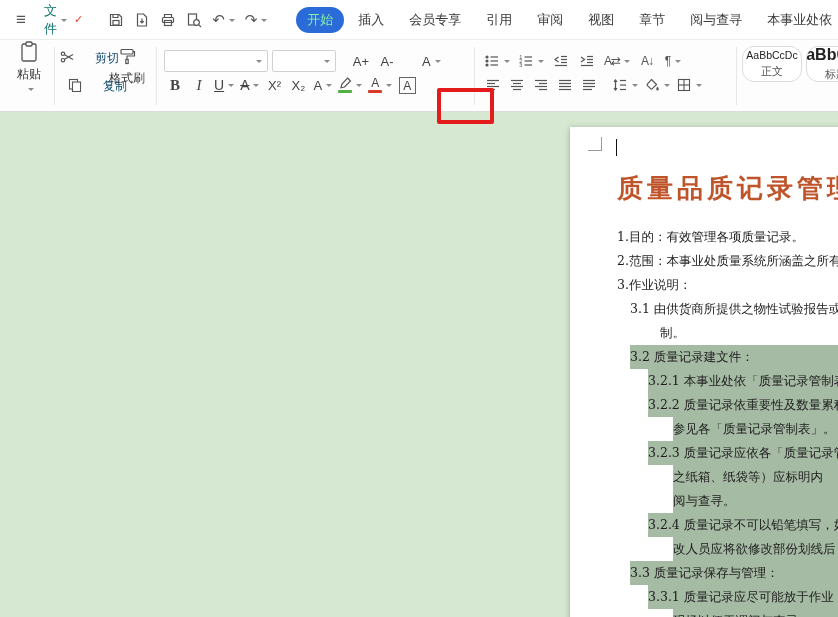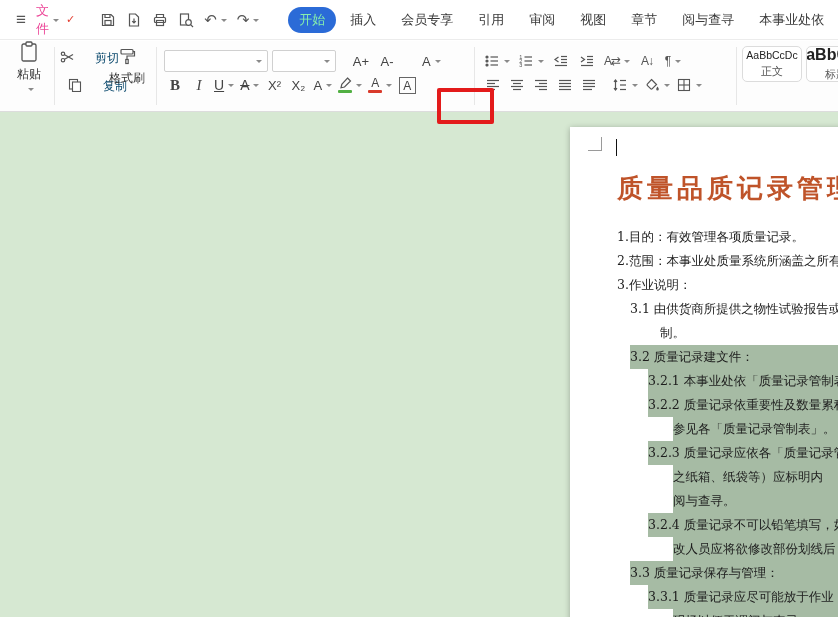--- a/index.html
+++ b/index.html
@@ -4,21 +4,21 @@
 <style>
   *{box-sizing:border-box;margin:0;padding:0}
   html,body{width:838px;height:617px;overflow:hidden}
   .app{position:relative;width:838px;height:617px;background:#fff;overflow:hidden;
        font-family:"Liberation Sans","DejaVu Sans",sans-serif;color:#333;font-size:13px}
 
   
   .menubar{position:absolute;left:0;top:0;width:100%;height:40px;background:#fff;
            border-bottom:1px solid #ececec;display:flex;align-items:center;padding:0 10px}
   .mb-icon{font-size:17px;color:#555;padding:2px 6px;cursor:pointer}
-  .mb-file{font-size:13px;color:#ec4899;margin-left:4px;display:flex;align-items:center;cursor:pointer}
+  .mb-file{font-size:13px;color:#0f766e;margin-left:12px;display:flex;align-items:center;cursor:pointer}
   .dd::after{content:"";display:inline-block;width:0;height:0;border:3.5px solid transparent;
              border-top-color:#8a8a8a;margin-left:4px;transform:translateY(2px)}
   .red-check{color:#e23c2f;font-size:11px;margin-left:7px}
   .vsep-mb{width:1px;height:16px;background:#ddd;margin:0 10px}
   .mb-btn{display:flex;align-items:center;padding:4px 5px;cursor:pointer;color:#555;border-radius:3px}
   .mb-btn svg{display:block}
   .undo-glyph{font-size:15px;line-height:1;color:#555}
   .tabs{display:flex;align-items:center;margin-left:24px;gap:3px}
   .tab{font-size:13px;color:#3a3a3a;padding:4px 11px;border-radius:14px;cursor:pointer;white-space:nowrap}
   .tab.active{color:#86efac}
@@ -39,21 +39,21 @@
   .combo-caret{width:0;height:0;border:3.5px solid transparent;border-top-color:#8a8a8a;transform:translateY(2px)}
   .bold-b{font-weight:bold;font-family:"Liberation Serif",serif;font-size:15px}
   .ital-i{font-style:italic;font-family:"Liberation Serif",serif;font-size:15px}
   .ub{text-decoration:underline;font-size:14px}
   .strike-a{text-decoration:line-through;font-size:14px}
   .colstack{display:flex;flex-direction:column;align-items:center;gap:1px}
   .colbar{width:14px;height:3px;border-radius:1px}
   .char-border-box{display:inline-block;width:17px;height:17px;line-height:16px;text-align:center;
                    border:1px solid #666;font-size:12px}
   .style-cards{position:absolute;left:742px;top:5px;display:flex;gap:4px}
-  .style-card{width:60px;height:36px;border:1px solid #dcdcdc;border-radius:5px;background:#fff;
+  .style-card{width:60px;height:36px;border:1px solid #dcdcdc;border-radius:12px;background:#fff;
               display:flex;flex-direction:column;align-items:center;justify-content:center;gap:3px;
               cursor:pointer;overflow:hidden}
   .style-preview{font-size:10.5px;color:#222;white-space:nowrap}
   .style-card.big .style-preview{font-size:16px;font-weight:bold}
   .style-label{font-size:11px;color:#555}
   .iconrow-glyph{font-size:12px;color:#555;letter-spacing:-1px}
 
   
   .docarea{position:absolute;left:0;top:112px;width:838px;height:505px;background:#d6e8d2;overflow:hidden}
   .page{position:absolute;left:570px;top:15px;width:420px;height:600px;background:#fff;

